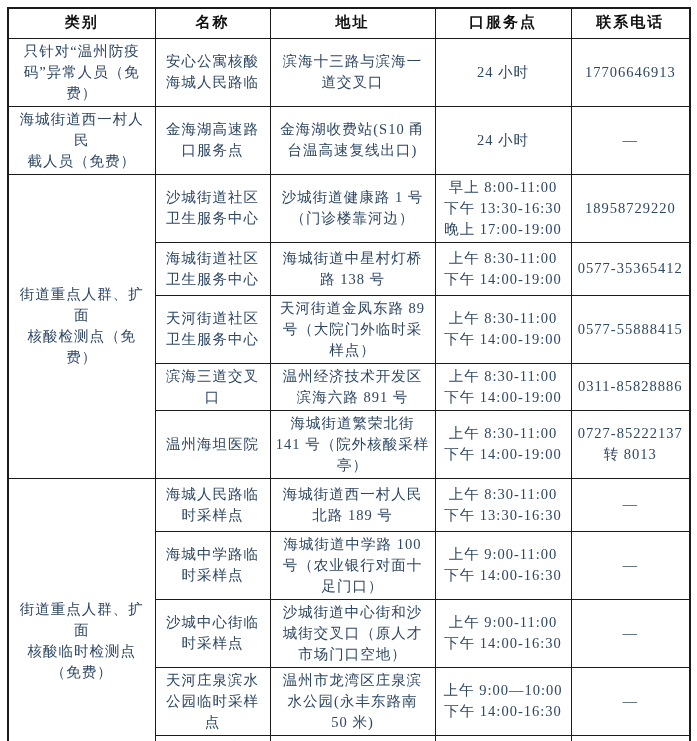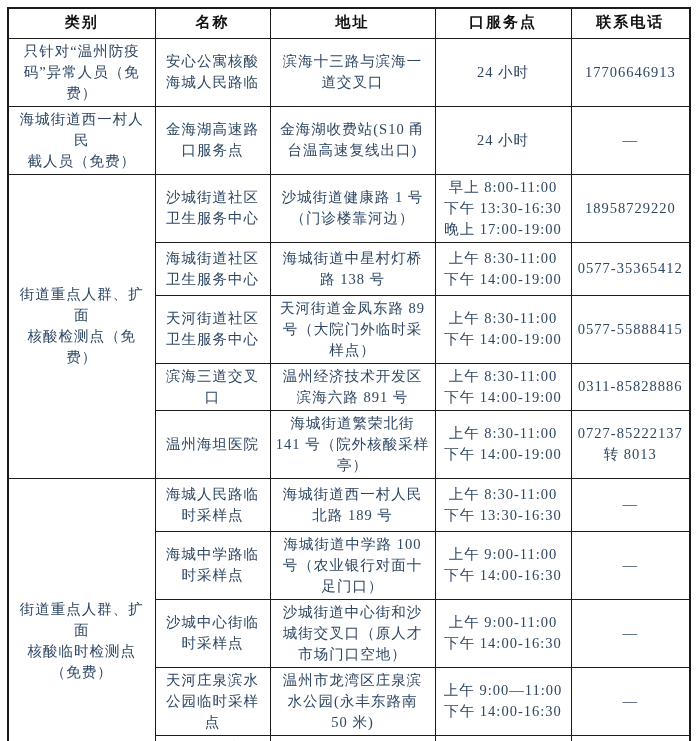--- a/index.html
+++ b/index.html
@@ -181,21 +181,21 @@
 下午 14:00-16:30</td>
         <td>—</td>
       </tr>
       <tr>
         <td>天河庄泉滨水
 公园临时采样
 点</td>
         <td>温州市龙湾区庄泉滨
 水公园(永丰东路南
 50 米)</td>
-        <td>上午 9:00—11:00
+        <td>上午 9:00—10:00
 下午 14:00-16:30</td>
         <td>—</td>
       </tr>
       <tr>
         <td>星海置信立体
 公园临时采样
 点</td>
         <td>星海街道滨海六路和
 滨海三道交叉口</td>
         <td>上午 8:30-11:00

